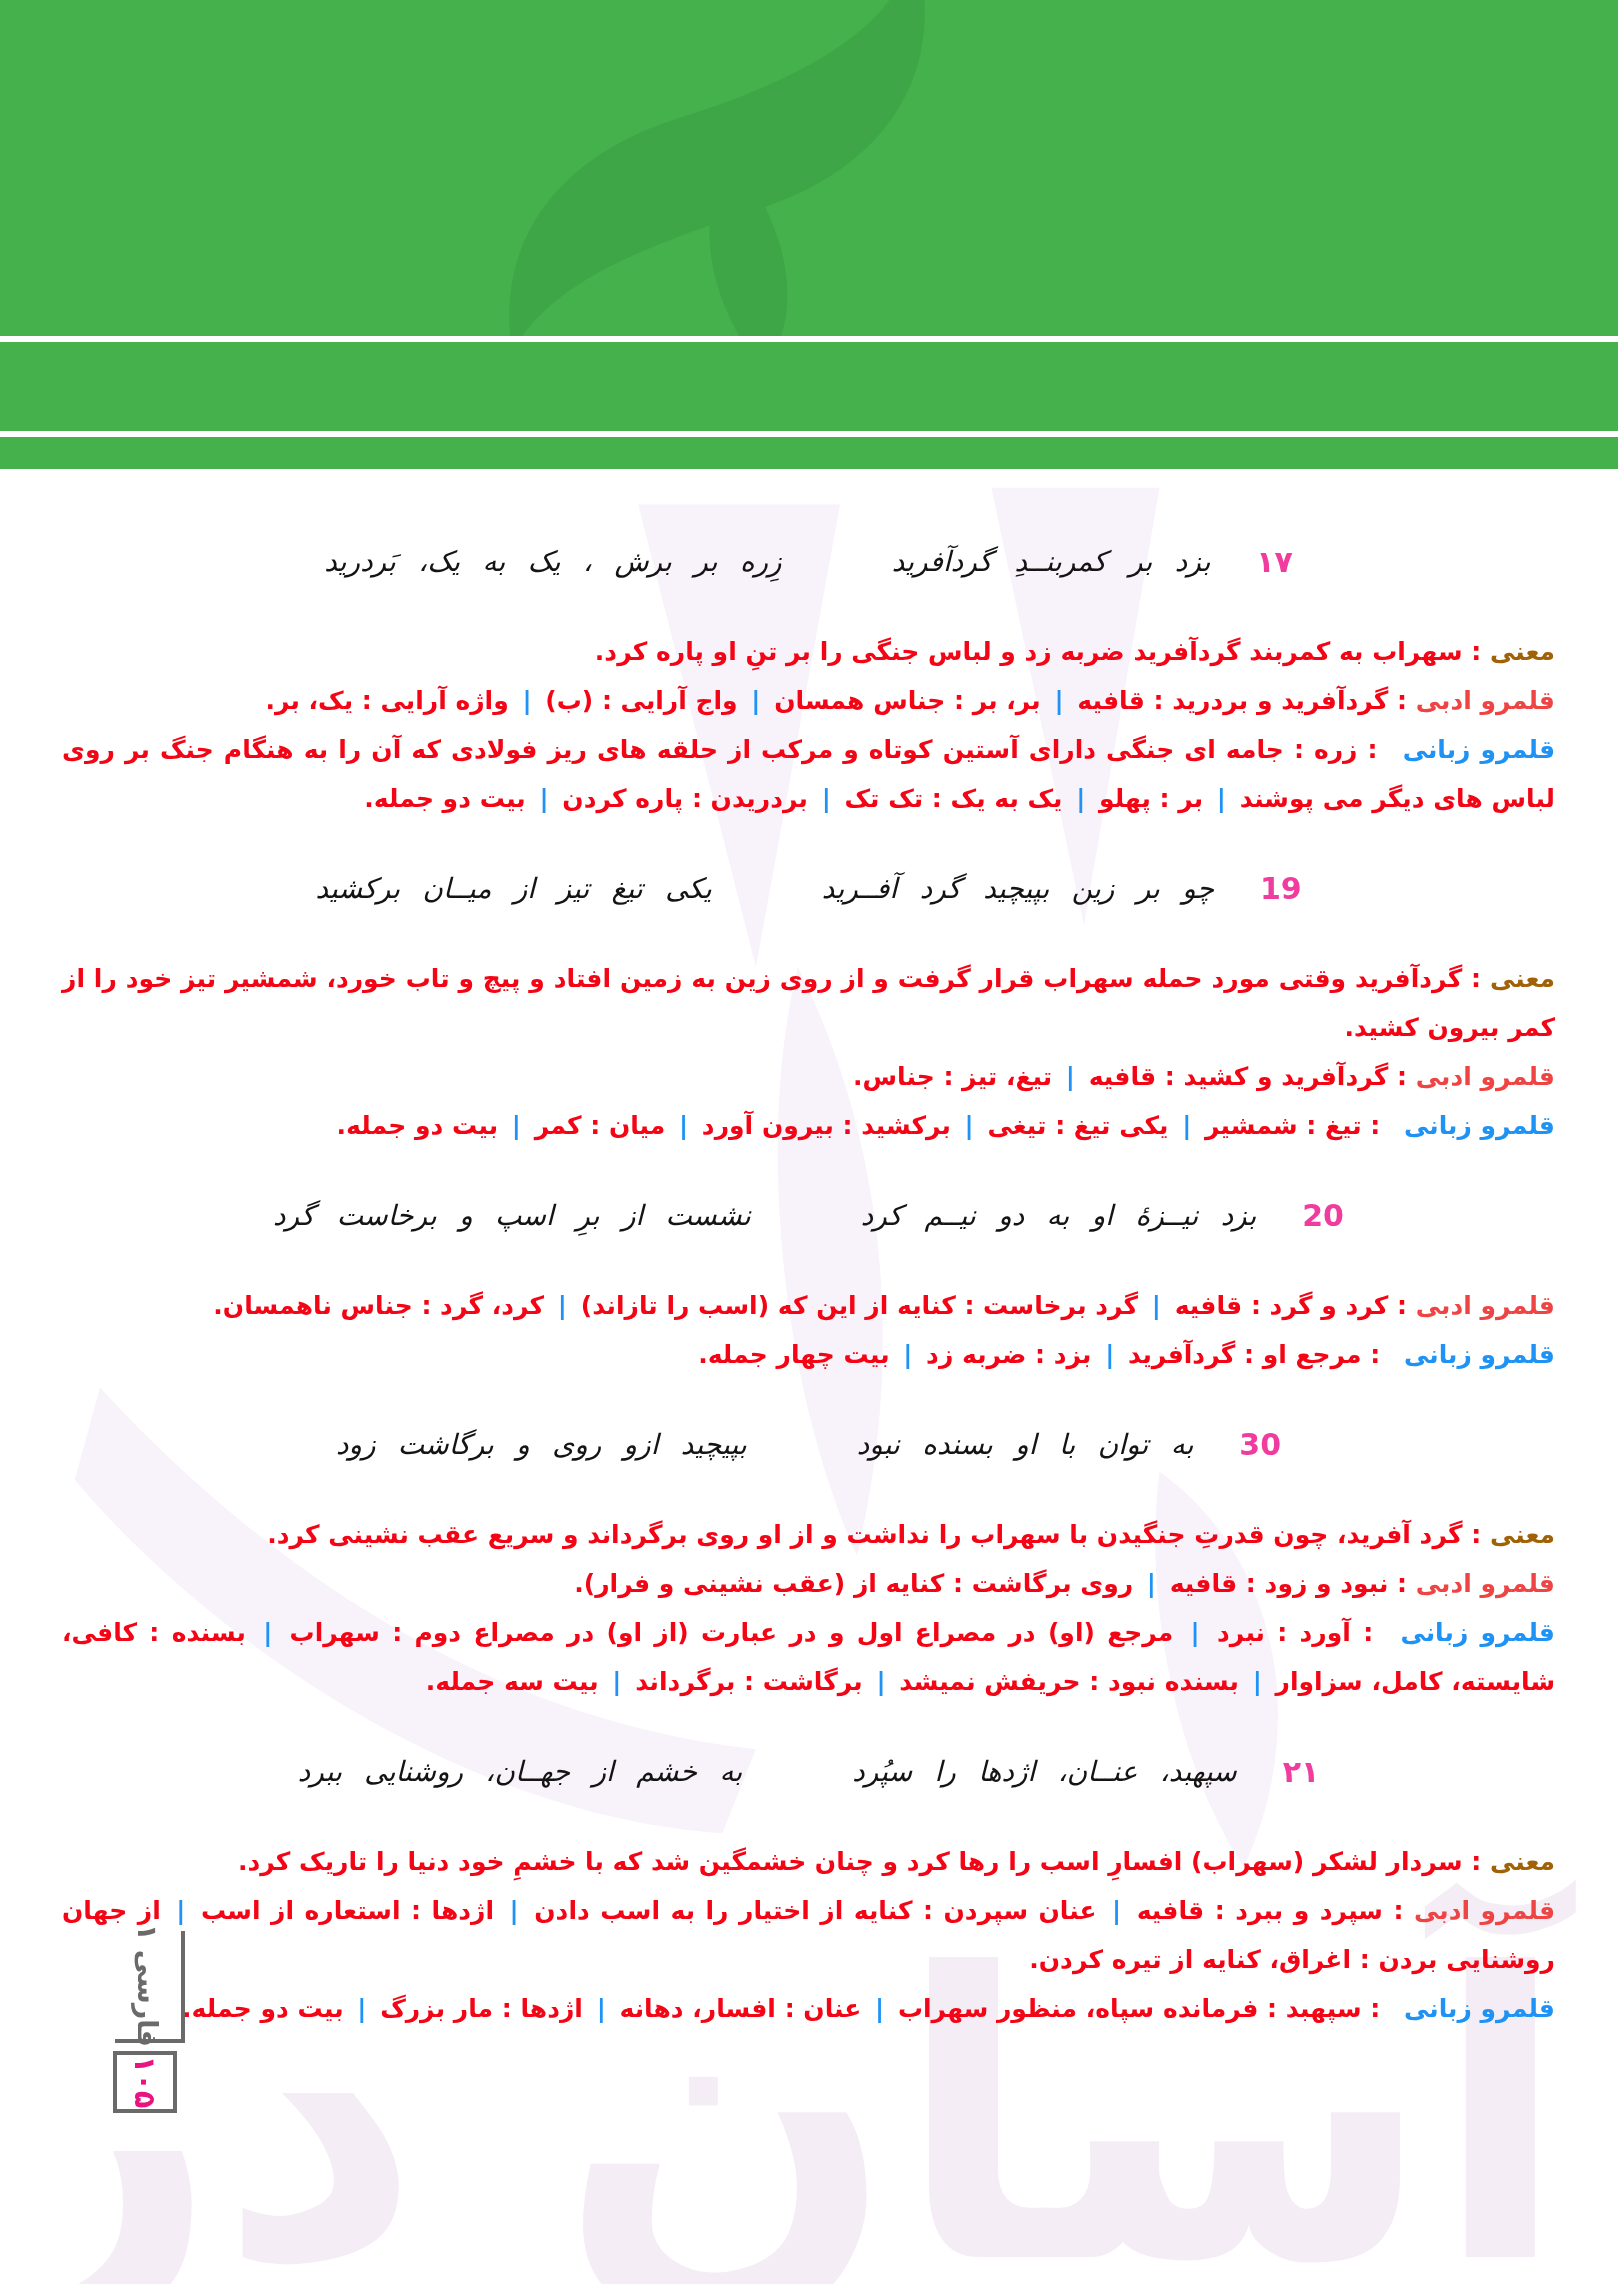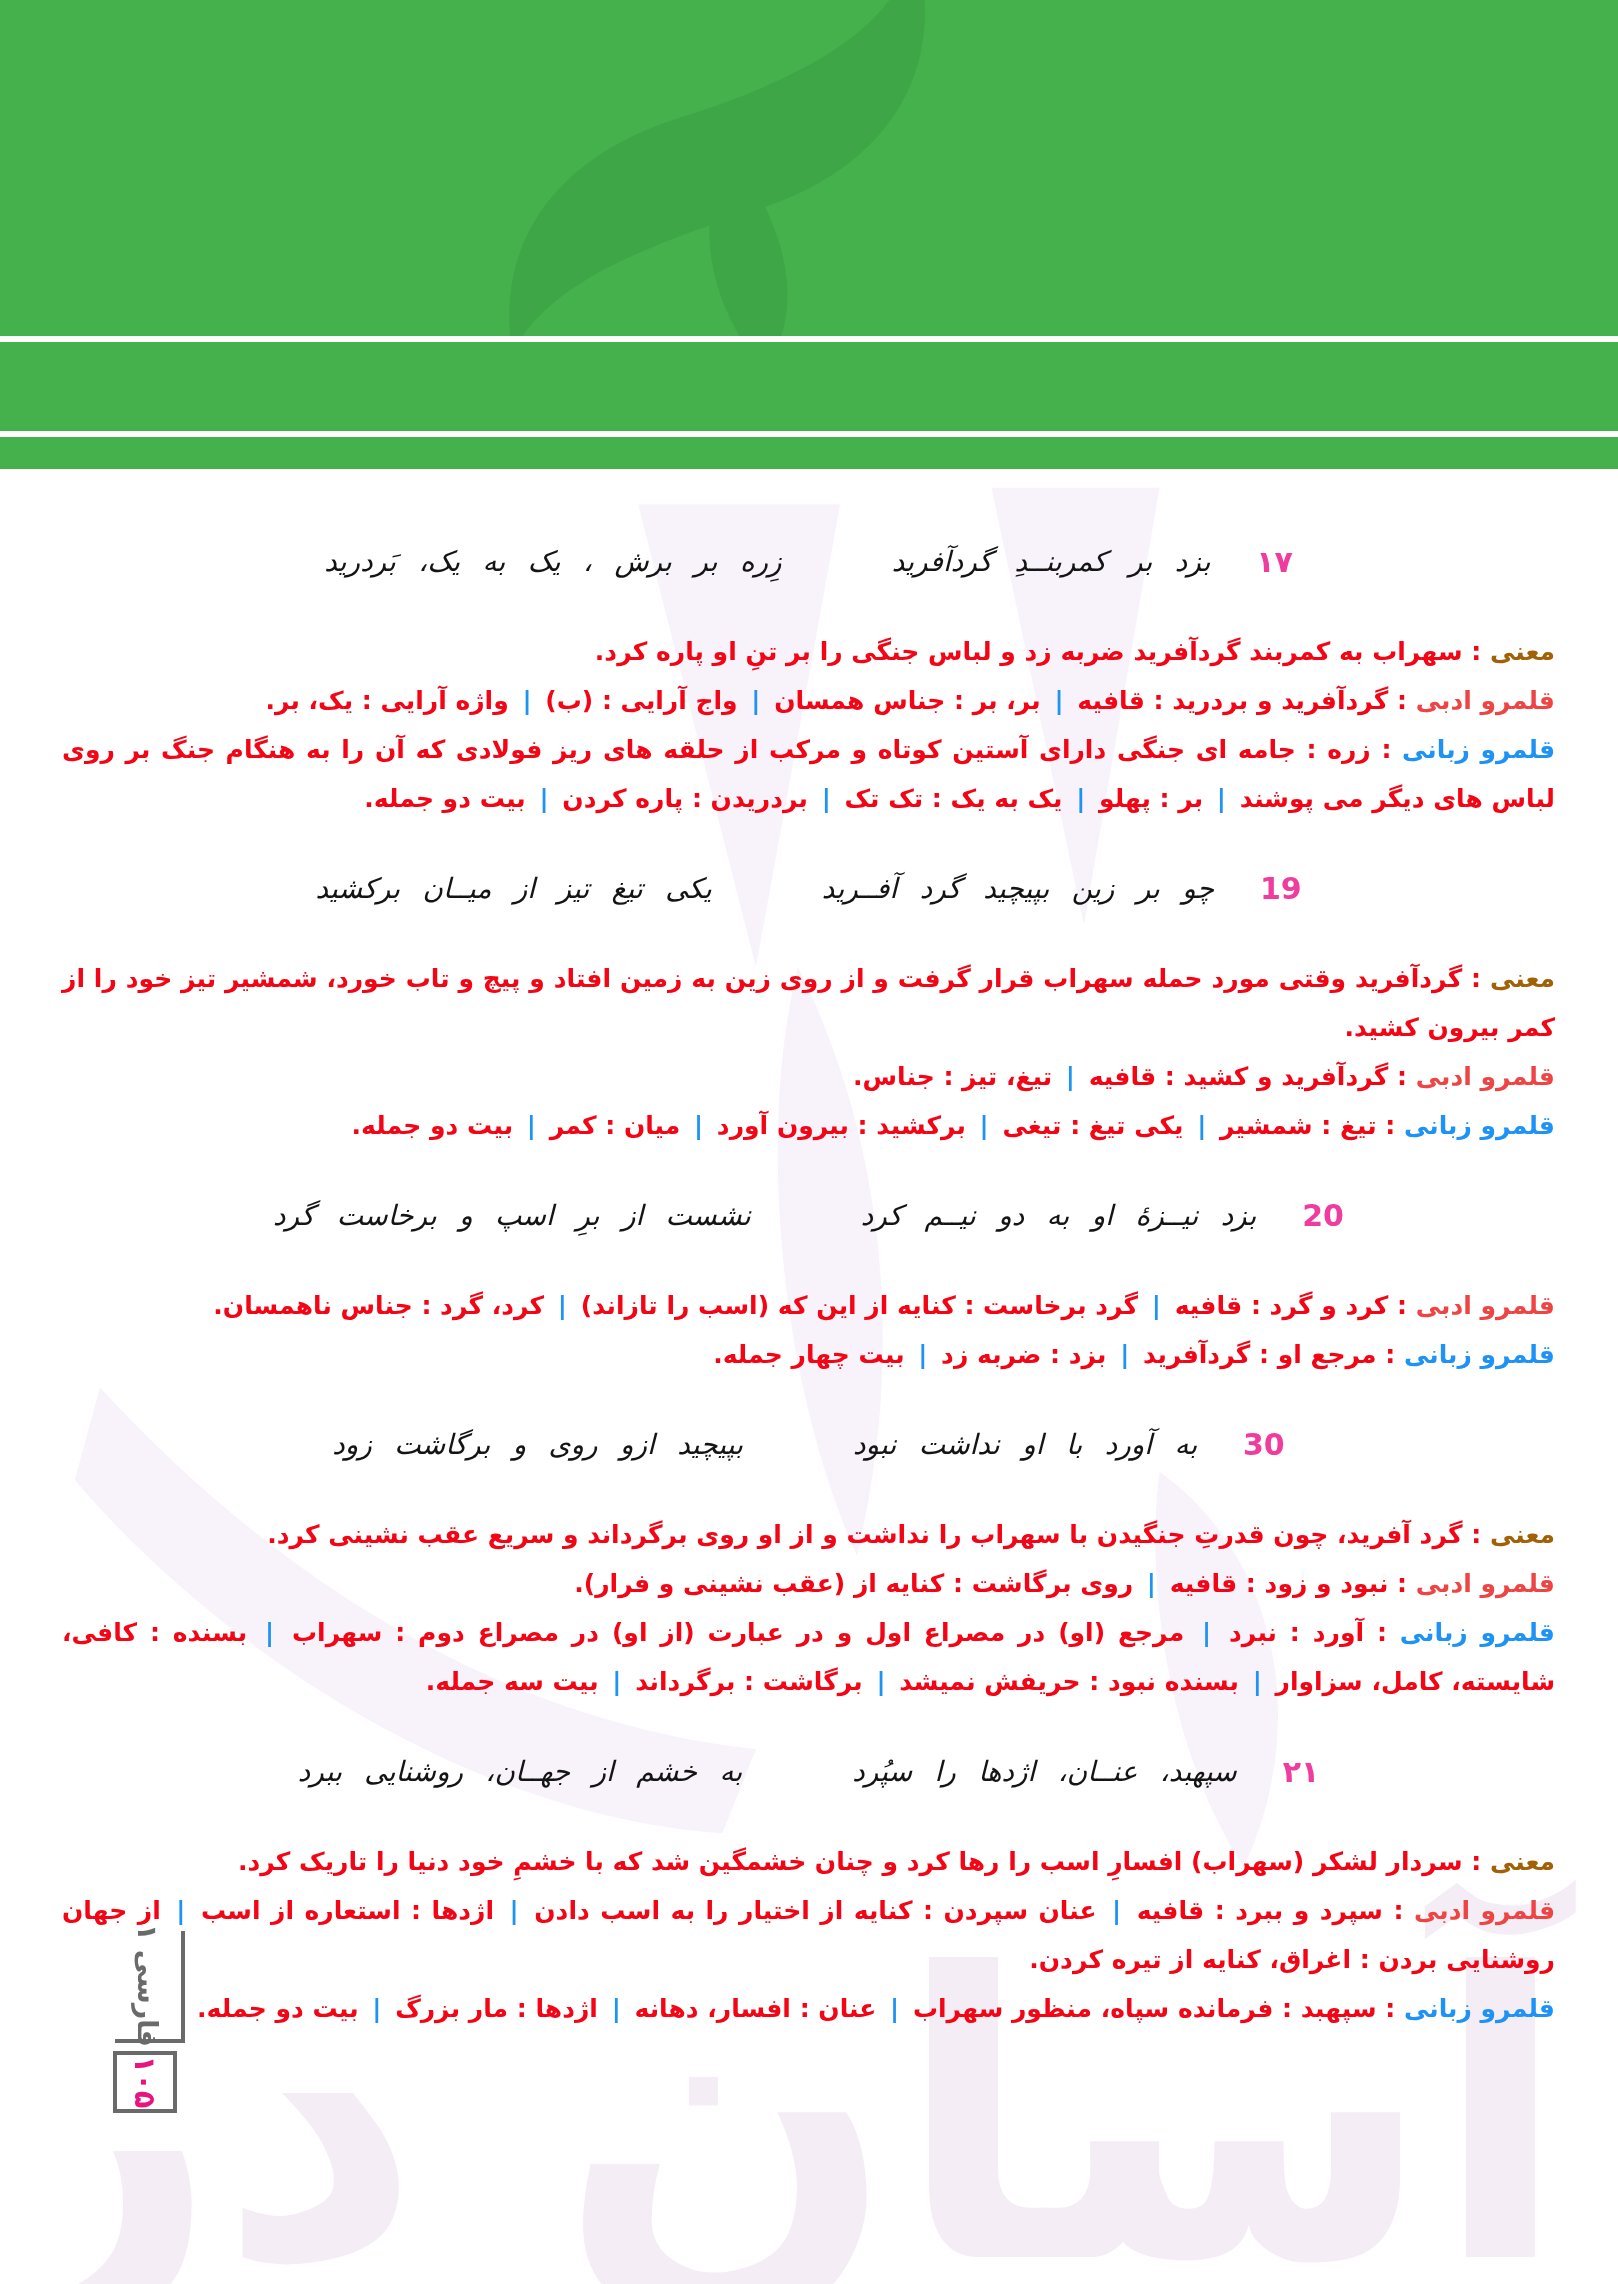--- a/index.html
+++ b/index.html
@@ -72,21 +72,21 @@
     margin:0;
     font-size:25px;
     font-weight:bold;
     line-height:49px;
     color:#f30515;
     text-align:justify;
   }
   .lbl{font-weight:bold;}
   .lbl.maani{color:#a16207;}
   .lbl.adabi{color:#ef4444;}
-  .lbl.zabani{color:#1e93f5;}
+  .lbl.zabani{color:#1e93f5;margin-left:15px;}
   .colon{color:#f30515;}
   .pipe{color:#1e93f5;font-weight:bold;padding:0 5px;}
 
   
   .sidebar{position:absolute;left:114px;top:1931px;z-index:3;}
   .book-label{
     width:66px;height:108px;
     border-left:none;
     border-right:4.2px solid #6a6a6a;
     border-bottom:4.2px solid #6a6a6a;
@@ -170,21 +170,21 @@
         <span class="hemistich h1">بزد نیــزهٔ او به دو نیــم کرد</span>
         <span class="hemistich h2">نشست از برِ اسپ و برخاست گرد</span>
       </div>
       <p class="line"><span class="lbl adabi">قلمرو ادبی</span><span class="colon"> : </span><span class="rich">کرد و گرد : قافیه <span class="pipe">|</span> گرد برخاست : کنایه از این که (اسب را تازاند) <span class="pipe">|</span> کرد، گرد : جناس ناهمسان.</span></p>
       <p class="line"><span class="lbl zabani">قلمرو زبانی</span><span class="colon"> : </span><span class="rich">مرجع او : گردآفرید <span class="pipe">|</span> بزد : ضربه زد <span class="pipe">|</span> بیت چهار جمله.</span></p>
     </section>
 
     <section class="entry">
       <div class="verse-row">
         <span class="verse-num">30</span>
-        <span class="hemistich h1">به آورد با او نداشت نبود</span>
+        <span class="hemistich h1">به توان با او بسنده نبود</span>
         <span class="hemistich h2">بپیچید ازو روی و برگاشت زود</span>
       </div>
       <p class="line"><span class="lbl maani">معنی</span><span class="colon"> : </span><span class="rich">گرد آفرید، چون قدرتِ جنگیدن با سهراب را نداشت و از او روی برگرداند و سریع عقب نشینی کرد.</span></p>
       <p class="line"><span class="lbl adabi">قلمرو ادبی</span><span class="colon"> : </span><span class="rich">نبود و زود : قافیه <span class="pipe">|</span> روی برگاشت : کنایه از (عقب نشینی و فرار).</span></p>
       <p class="line"><span class="lbl zabani">قلمرو زبانی</span><span class="colon"> : </span><span class="rich">آورد : نبرد <span class="pipe">|</span> مرجع (او) در مصراع اول و در عبارت (از او) در مصراع دوم : سهراب <span class="pipe">|</span> بسنده : کافی، شایسته، کامل، سزاوار <span class="pipe">|</span> بسنده نبود : حریفش نمیشد <span class="pipe">|</span> برگاشت : برگرداند <span class="pipe">|</span> بیت سه جمله.</span></p>
     </section>
 
     <section class="entry">
       <div class="verse-row">
         <span class="verse-num">۲۱</span>

